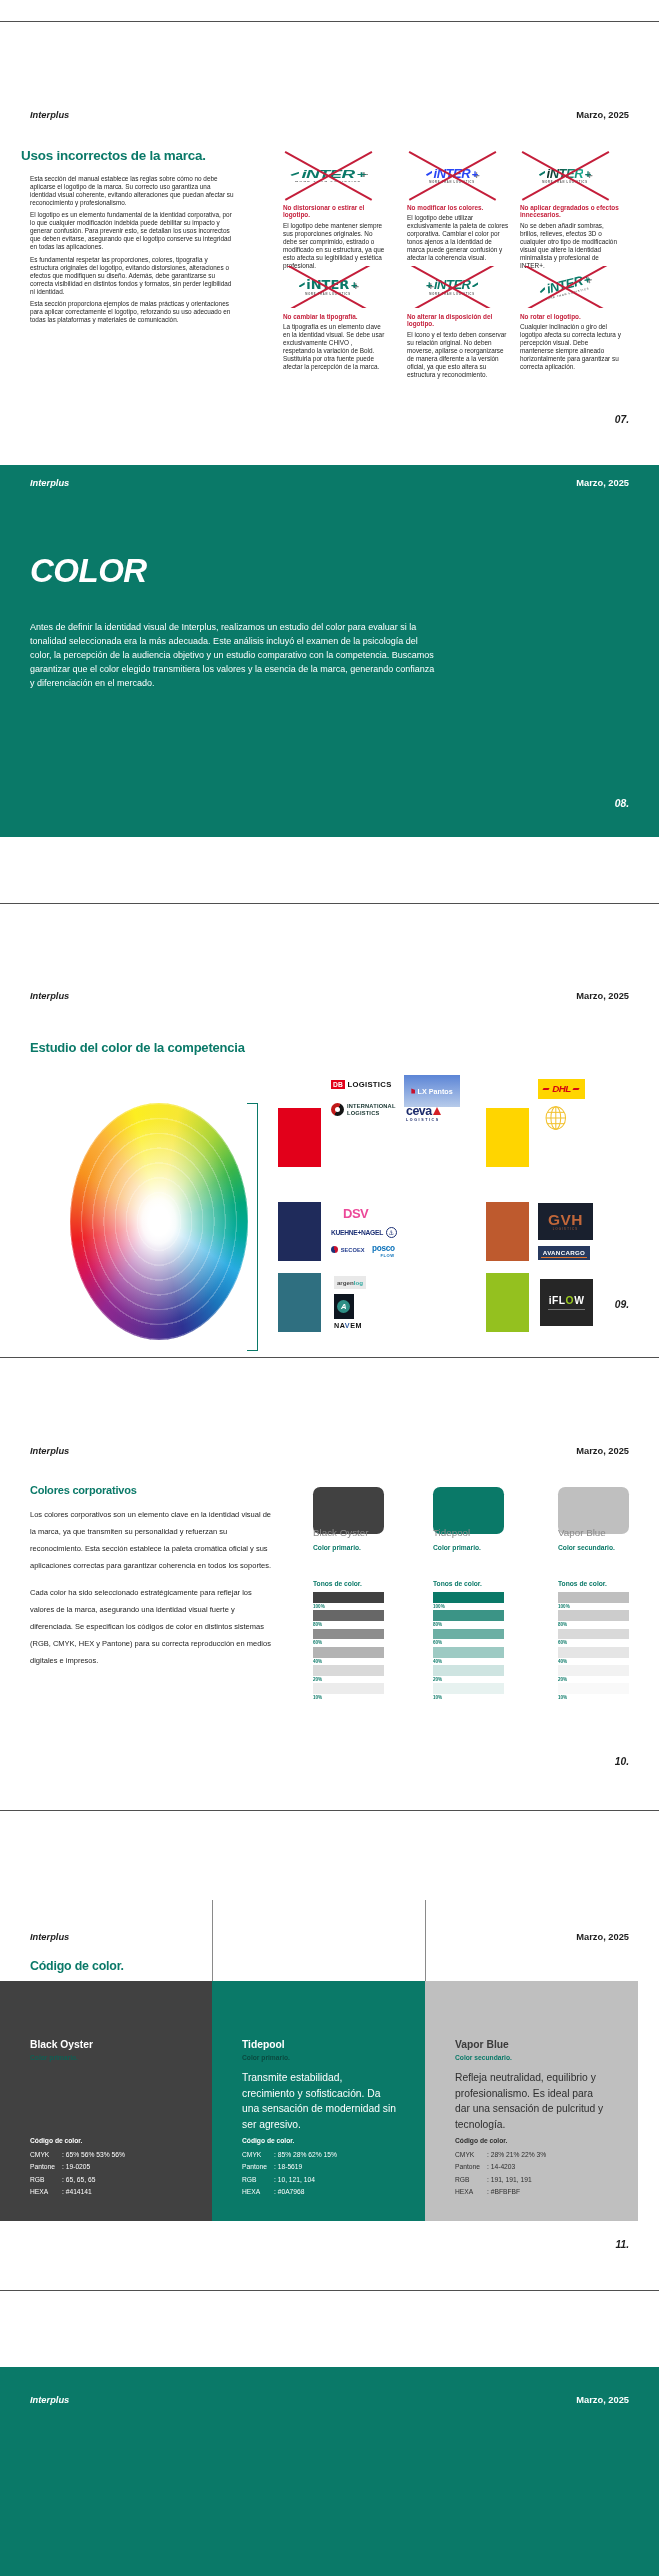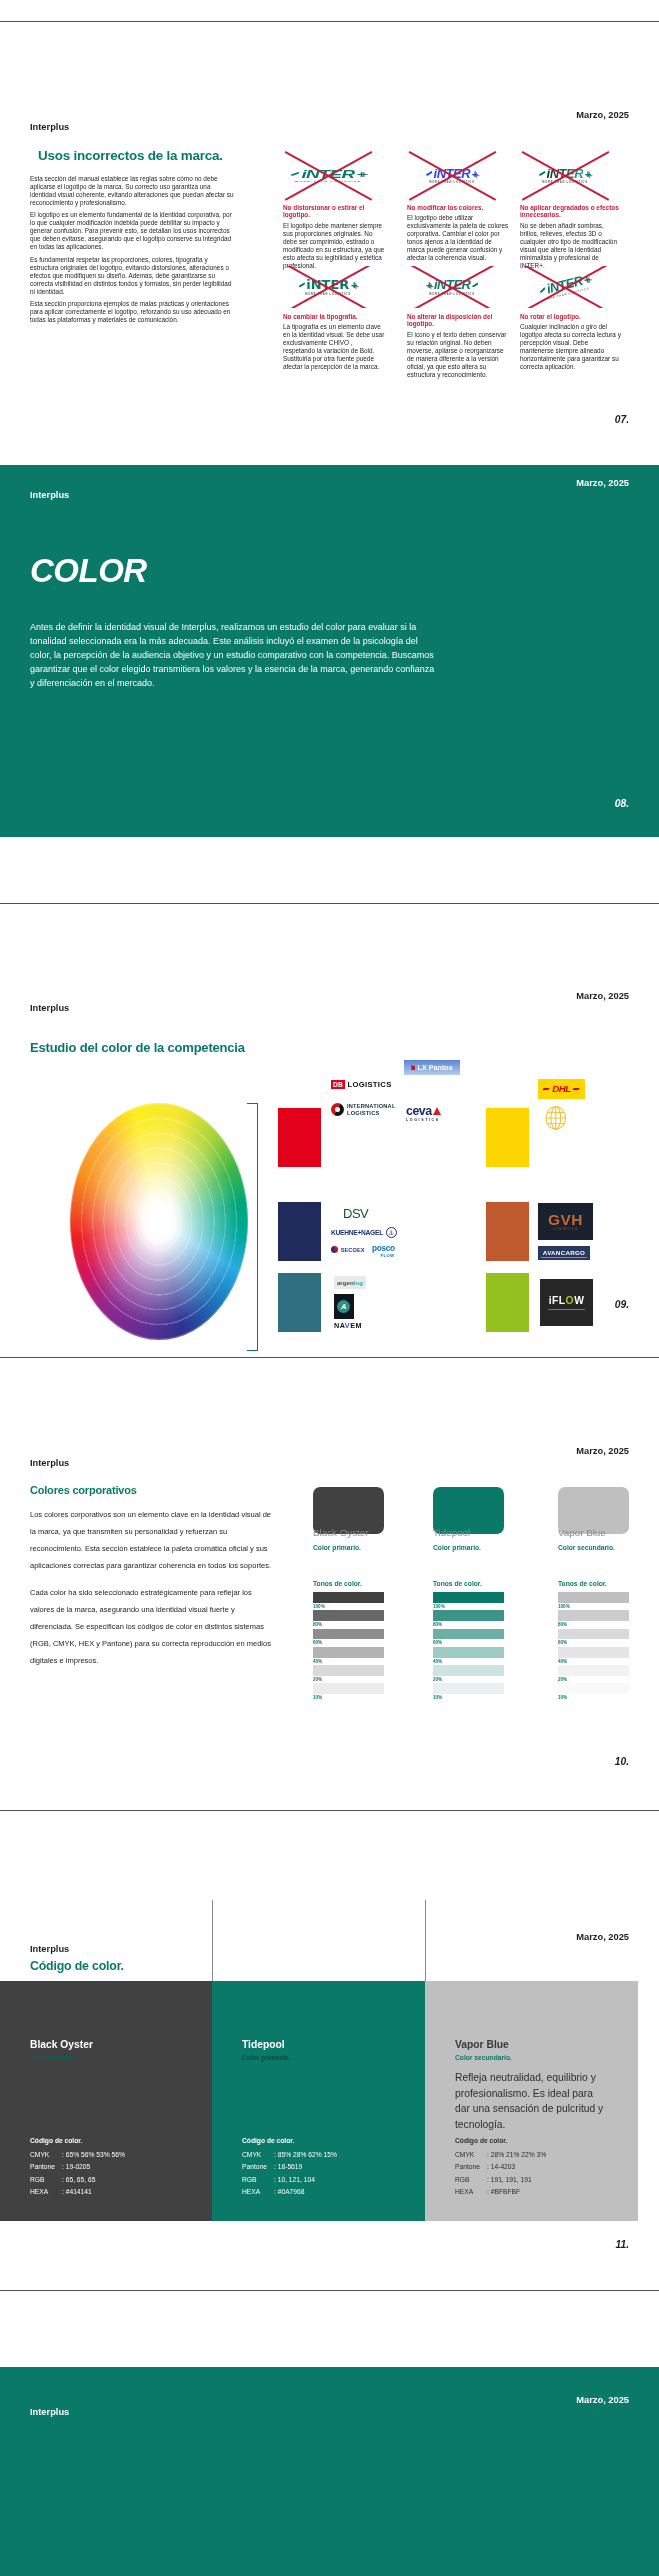--- a/index.html
+++ b/index.html
@@ -3,21 +3,21 @@
 <meta charset="utf-8">
 <style>
   :root{ --accent:#0A7968; --ink:#1E1E1E; --alert:#C41E3A; }
   *{margin:0;padding:0;box-sizing:border-box;}
   body{background:#fff;font-family:"Liberation Sans","DejaVu Sans",sans-serif;}
   .canvas{position:relative;width:659px;height:3689px;background:#fff;overflow:hidden;}
   .sep{position:absolute;left:0;width:659px;height:1px;background:#4F4F4F;}
   .page{position:absolute;left:0;width:659px;}
   .page--teal{background:var(--accent);}
   .abs{position:absolute;}
-  .hdr-brand{position:absolute;left:30px;font-weight:700;font-size:9.3px;color:var(--ink);margin-top:12px;}
+  .hdr-brand{position:absolute;left:30px;font-style:italic;font-weight:700;font-size:9.3px;color:var(--ink);}
   .hdr-date{position:absolute;right:30px;font-weight:700;font-size:9.3px;color:var(--ink);text-align:right;}
   .page--teal .hdr-brand,.page--teal .hdr-date{color:#fff;}
   .sec-title{position:absolute;color:var(--accent);font-weight:700;letter-spacing:-0.2px;}
   .pgnum{position:absolute;right:30px;font-weight:800;font-style:italic;font-size:10.3px;color:var(--ink);}
   .pgnum--light{color:#fff;}
   .body-col{position:absolute;font-size:6.4px;line-height:8px;color:var(--ink);font-weight:500;}
   .body-col p{margin-bottom:4.6px;}
   .mega{position:absolute;color:#fff;font-style:italic;font-weight:800;letter-spacing:-0.5px;line-height:1;}
   .teal-par{position:absolute;color:#fff;font-weight:500;}
   
@@ -59,21 +59,21 @@
   .intl-swirl{width:13.4px;height:13.4px;border-radius:50%;background:conic-gradient(from 210deg,#C01818 0 50%,#141414 50% 100%);position:relative;flex:none;}
   .intl-swirl::after{content:"";position:absolute;left:4.1px;top:4.1px;width:5.2px;height:5.2px;border-radius:50%;background:#fff;}
   .intl-txt{font-size:5.7px;line-height:6.2px;font-weight:700;color:#15332E;letter-spacing:0.2px;}
   .ceva{flex-direction:column;align-items:flex-start;gap:0;}
   .ceva-main{font-size:12.4px;line-height:11.3px;font-weight:800;color:#1B2A6B;letter-spacing:-0.5px;display:flex;align-items:baseline;}
   .ceva-tri{width:0;height:0;border-left:4.6px solid transparent;border-right:4.6px solid transparent;border-bottom:8.2px solid #D42027;margin-left:1px;}
   .ceva-sub{font-size:3.6px;letter-spacing:1.6px;color:#1B2A6B;font-weight:700;margin-top:1px;}
   .dhl{background:#FFD500;display:flex;align-items:center;justify-content:center;gap:2.6px;}
   .dhl-txt{color:#D40511;font-weight:800;font-style:italic;font-size:9.8px;letter-spacing:-0.5px;}
   .dhl-bar{width:6.2px;height:2.1px;background:#D40511;transform:skewX(-30deg);}
-  .dsv{font-size:13px;font-weight:400;color:#14532d;letter-spacing:-0.5px;padding-left:12px;}
+  .dsv{font-size:13px;font-weight:700;color:#ec4899;letter-spacing:-0.5px;padding-left:12px;}
   .kn-txt{font-size:6.7px;font-weight:800;color:#1D3176;letter-spacing:-0.3px;}
   .kn-circ{width:11.3px;height:11.3px;border-radius:50%;border:1px solid #1D3176;display:flex;align-items:center;justify-content:center;font-size:6.2px;color:#1D3176;flex:none;}
   .secoex-mark{width:7.2px;height:7.2px;border-radius:50%;background:conic-gradient(#C8102E 0 50%,#1D3176 50% 100%);flex:none;}
   .secoex-txt{font-size:5.7px;font-weight:800;color:#203A8C;}
   .posco{flex-direction:column;align-items:flex-end;gap:0;}
   .posco-main{font-size:8.2px;font-weight:800;color:#0C72BA;letter-spacing:-0.3px;}
   .posco-sub{font-size:4.1px;font-weight:700;color:#0C72BA;letter-spacing:0.5px;}
   .gvh{background:#19202E;flex-direction:column;justify-content:center;gap:1px;}
   .gvh-main{font-size:15.5px;font-weight:800;color:#C2673A;letter-spacing:0.5px;line-height:15.5px;}
   .gvh-sub{font-size:2.6px;letter-spacing:1.3px;color:#C2673A;}
@@ -121,21 +121,21 @@
 
   <div class="sep" style="top:20.6px"></div>
   <div class="sep" style="top:903px"></div>
   <div class="sep" style="top:1357px"></div>
   <div class="sep" style="top:1810px"></div>
   <div class="sep" style="top:2290px"></div>
 
   <section class="page" style="top:20.6px;height:443px">
     <span class="hdr-brand" style="top:89px">Interplus</span>
     <span class="hdr-date" style="top:89px">Marzo, 2025</span>
-    <h2 class="sec-title" style="left:38px;top:127px;font-size:13.4px">Usos incorrectos de la marca.</h2>
+    <h2 class="sec-title" style="left:21px;top:127px;font-size:13.4px">Usos incorrectos de la marca.</h2>
     <div class="body-col" style="left:30px;top:154px;width:206px">
       <p>Esta sección del manual establece las reglas sobre cómo no debe aplicarse el logotipo de la marca. Su correcto uso garantiza una identidad visual coherente, evitando alteraciones que puedan afectar su reconocimiento y profesionalismo.</p>
       <p>El logotipo es un elemento fundamental de la identidad corporativa, por lo que cualquier modificación indebida puede debilitar su impacto y generar confusión. Para prevenir esto, se detallan los usos incorrectos que deben evitarse, asegurando que el logotipo conserve su integridad en todas las aplicaciones.</p>
       <p>Es fundamental respetar las proporciones, colores, tipografía y estructura originales del logotipo, evitando distorsiones, alteraciones o efectos que modifiquen su diseño. Además, debe garantizarse su correcta visibilidad en distintos fondos y formatos, sin perder legibilidad ni identidad.</p>
       <p>Esta sección proporciona ejemplos de malas prácticas y orientaciones para aplicar correctamente el logotipo, reforzando su uso adecuado en todas las plataformas y materiales de comunicación.</p>
     </div>
 
     <div class="xbox" style="left:283px;top:128px;width:90px;height:53px">
       <div class="interlogo v-stretch">
         <div class="ilg-row">
@@ -259,21 +259,21 @@
     <div class="cblock" style="left: 486px; top: 205px; background-color: rgb(255, 213, 0);"></div>
     <div class="cblock" style="left: 278px; top: 299px; background-color: rgb(31, 43, 91);"></div>
     <div class="cblock" style="left: 486px; top: 299px; background-color: rgb(190, 90, 46);"></div>
     <div class="cblock" style="left: 278px; top: 370px; background-color: rgb(47, 111, 128);"></div>
     <div class="cblock" style="left: 486px; top: 370px; background-color: rgb(148, 193, 31);"></div>
 
     <div class="lgo" style="left:331px;top:177px">
       <span class="db-box">DB</span>
       <span class="db-name">LOGISTICS</span>
     </div>
-    <div class="lgo lx" style="left:404px;top:157px;width:56px;height:15px">
+    <div class="lgo lx" style="left:404px;top:172px;width:56px;height:32px">
       <span class="lx-mark"></span>
       <span>LX Pantos</span>
     </div>
     <div class="lgo" style="left:331px;top:200px">
       <span class="intl-swirl"></span>
       <span class="intl-txt"><span>INTERNATIONAL</span><br><b>LOGISTICS</b></span>
     </div>
     <div class="lgo ceva" style="left:406px;top:203px">
       <span class="ceva-main">
           <span>ceva</span>
@@ -423,20 +423,21 @@
       <span class="pn-ct">Código de color.</span>
       <div class="pn-row" style="top:170px"><span class="cl">CMYK</span><span>: 65% 56% 53% 56%</span></div>
       <div class="pn-row" style="top:182px"><span class="cl">Pantone</span><span>: 19-0205</span></div>
       <div class="pn-row" style="top:195px"><span class="cl">RGB</span><span>: 65, 65, 65</span></div>
       <div class="pn-row" style="top:207px"><span class="cl">HEXA</span><span>: #414141</span></div>
     </div>
 
     <div class="panel panel--mid" style="left: 212px; top: 171px; width: 213px; background-color: rgb(10, 121, 104);">
       <span class="pn-name">Tidepool</span>
       <span class="pn-label">Color primario.</span>
+      <p class="pn-desc">Transmite estabilidad, crecimiento y sofisticación. Da una sensación de modernidad sin ser agresivo.</p>
       <span class="pn-ct">Código de color.</span>
       <div class="pn-row" style="top:170px"><span class="cl">CMYK</span><span>: 85% 28% 62% 15%</span></div>
       <div class="pn-row" style="top:182px"><span class="cl">Pantone</span><span>: 18-5619</span></div>
       <div class="pn-row" style="top:195px"><span class="cl">RGB</span><span>: 10, 121, 104</span></div>
       <div class="pn-row" style="top:207px"><span class="cl">HEXA</span><span>: #0A7968</span></div>
     </div>
 
     <div class="panel panel--lite" style="left: 425px; top: 171px; width: 213px; background-color: rgb(191, 191, 191);">
       <span class="pn-name">Vapor Blue</span>
       <span class="pn-label">Color secundario.</span>

